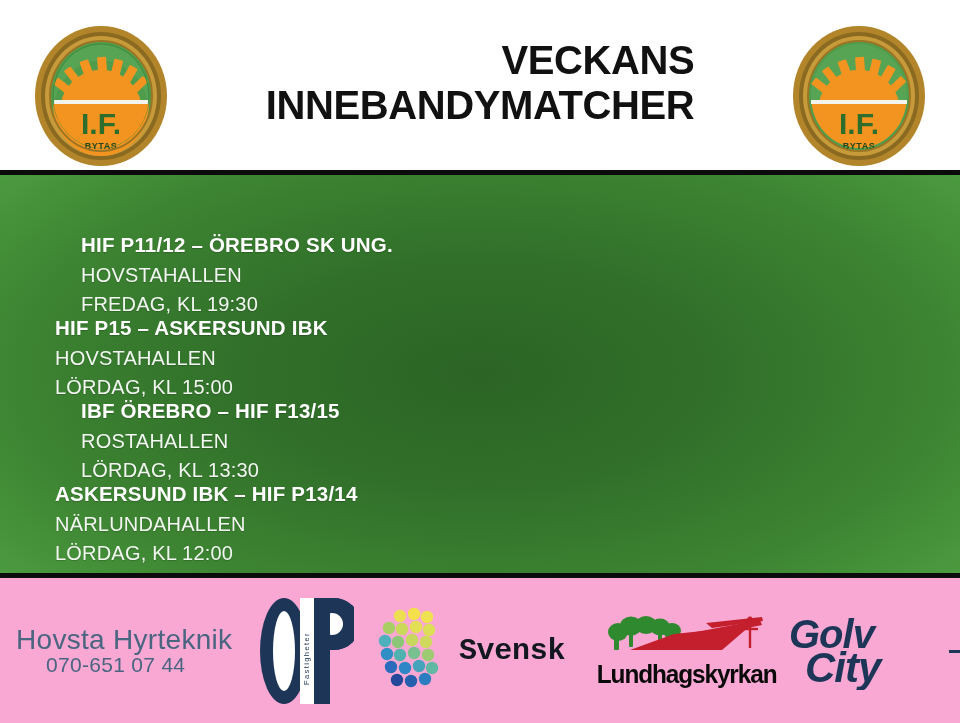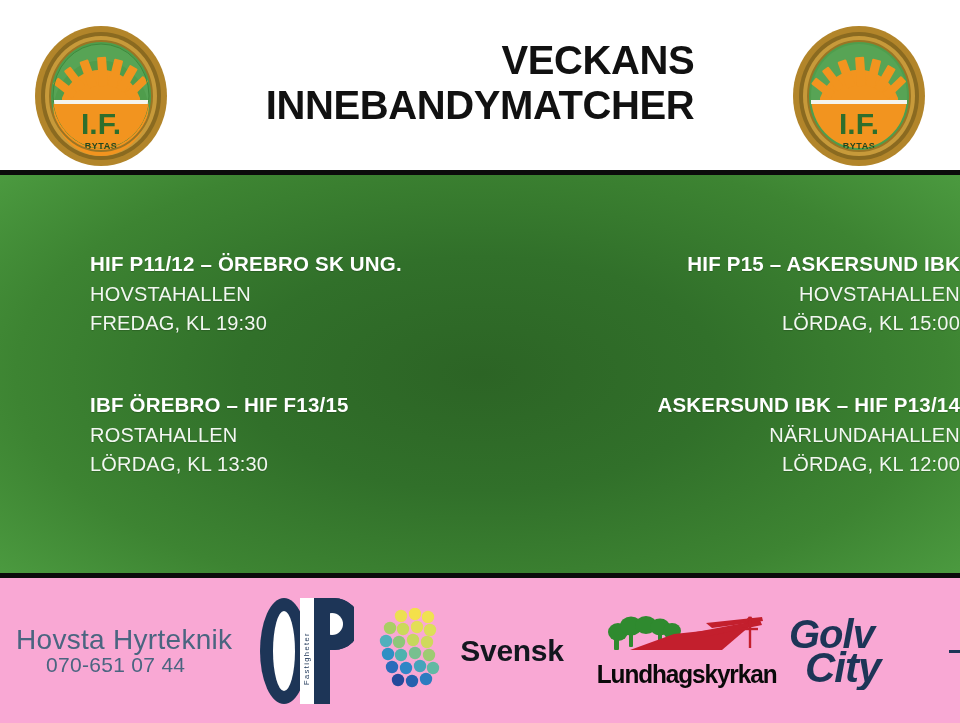--- a/index.html
+++ b/index.html
@@ -66,29 +66,28 @@
         #31702a 32%,
         #3d8432 62%,
         #4c9b40 85%,
         #55a546 100%);
     overflow:hidden;
   }
   .match-grid {
     position:absolute;
     left:0; top:0; right:0; bottom:0;
     display:grid;
-    grid-template-columns:1fr 1fr;
+    grid-template-columns:1fr;
     grid-template-rows:1fr 1fr;
-    padding:58px 0 40px 17px;
-    margin-top:19px;
+    padding:58px 0 40px 8px;
   }
   .match {
     padding-left:73px;
   }
-  .match.col2 { padding-left:47px;text-align:right; }
+  .match.col2 { padding-left:47px; }
   .match-teams {
     color:#ffffff;
     font-weight:bold;
     font-size:20.5px;
     letter-spacing:0.2px;
     white-space:nowrap;
     text-shadow:0 1px 1px rgba(0,0,0,0.20);
   }
   .match-venue, .match-time {
     color:#f2f7f1;
@@ -133,21 +132,21 @@
     color:#4a6580;
     margin-top:-3px;
     padding-left:30px;
     white-space:nowrap;
   }
 
   
   .sp-op { flex:0 0 98px; position:relative; height:110px; }
 
   
-  .sp-sib { flex:0 0 235px; align-items:center; gap:17px; }
+  .sp-sib { flex:0 0 235px; align-items:center; gap:17px;font-family:Liberation Mono, monospace; }
   .sib-dots { width:64px; height:86px; flex:0 0 64px; }
   .sib-word {
     color:#13171f;
     font-weight:bold;
     font-size:30px;
     line-height:1.0;
     letter-spacing:-0.3px;
   }
   .sib-word span { display:block; }
 

